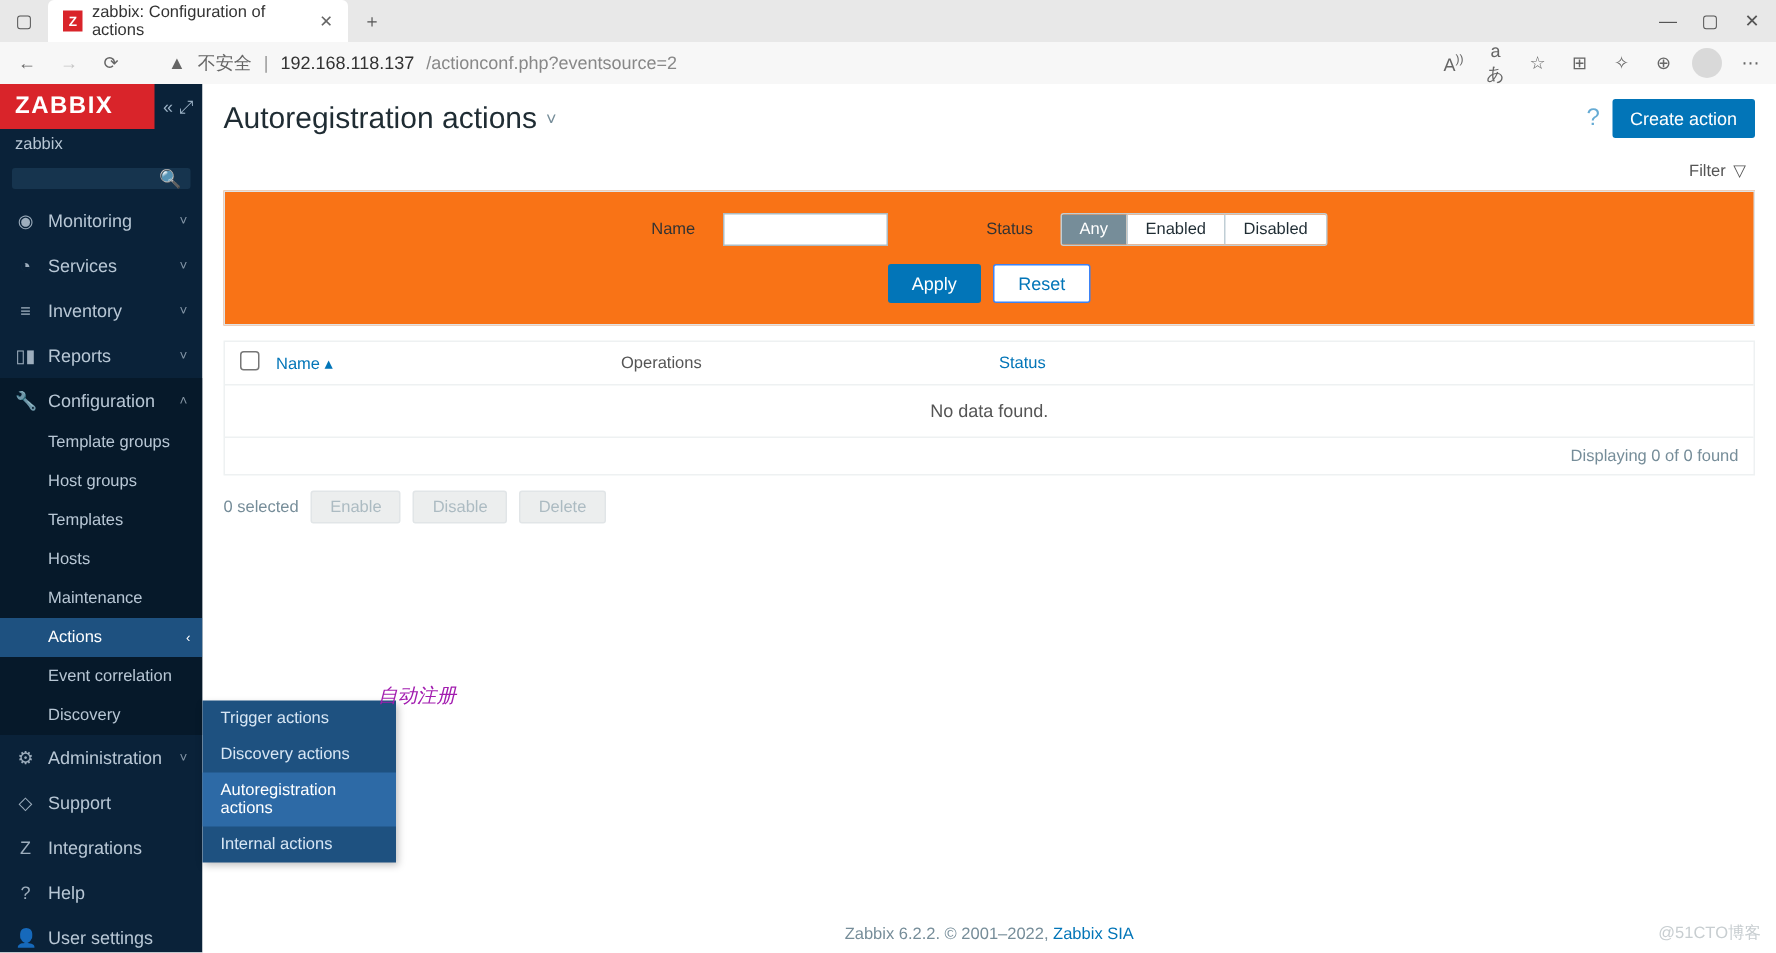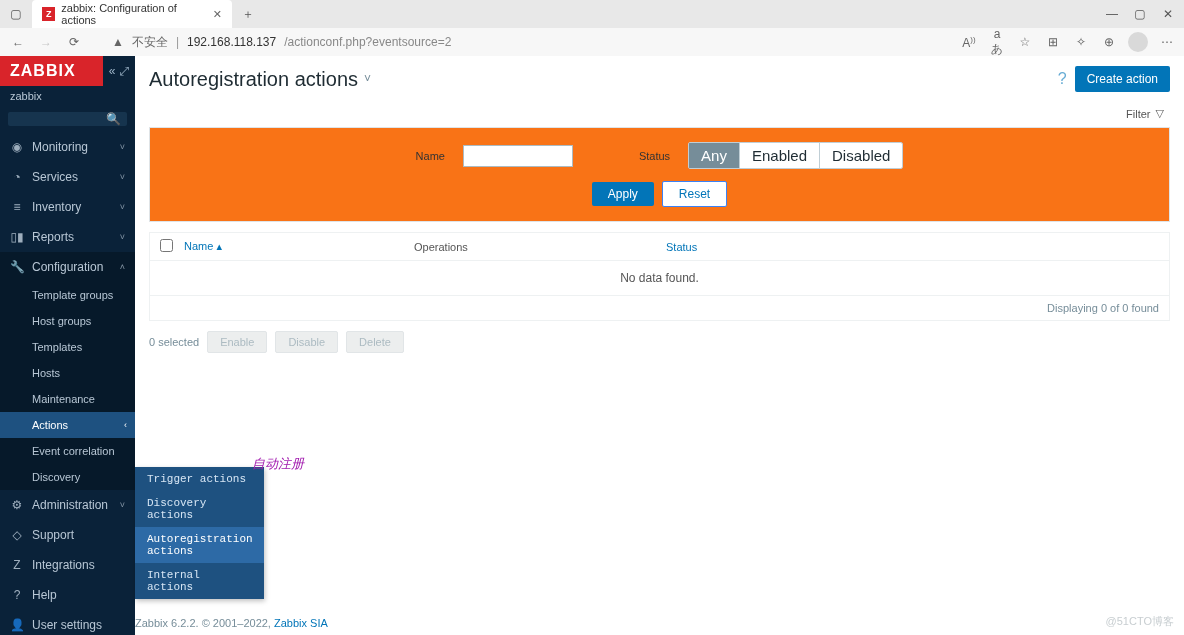--- a/index.html
+++ b/index.html
@@ -28,58 +28,58 @@
 .search-box { margin: 4px 8px 6px; background: #16344e; height: 22px; border-radius: 2px; display:flex; align-items:center; justify-content:flex-end; padding:0 6px;}
 .nav-item { display:flex; align-items:center; padding: 8px 10px; gap:8px; cursor:pointer; font-size:12px; }
 .nav-item .ico { width:14px; text-align:center; opacity:.85; }
 .nav-item .chev { margin-left:auto; font-size:9px; opacity:.7; }
 .nav-item.expanded { background: #06192a; }
 .subnav { background:#06192a; }
 .sub-item { padding: 7px 10px 7px 32px; font-size:11px; cursor:pointer; position:relative;}
 .sub-item.active { background: #1e5180; color:#fff; }
 .sub-item .chev { position:absolute; right:8px; top:8px; font-size:9px; }
 .flyout { position:absolute; left:135px; top:411px; width:129px; background:#1e5180; z-index:50; box-shadow:1px 2px 5px rgba(0,0,0,.25);}
-.fly-item { padding: 6px 12px; font-size:11px; color:#d7e6f4; cursor:pointer;font-family:Liberation Mono, monospace; }
+.fly-item { padding: 6px 12px; font-size:11px; color:#d7e6f4; cursor:pointer; }
 .fly-item.sel { background:#2d6aa6; color:#fff; }
 .annotation { position:absolute; left:252px; top:455px; color:#a21caf; font-size:13px; z-index:60;font-style:italic; }
 .bottom-nav { margin-top:auto; }
 
 .main { flex:1; background:#fff; display:flex; flex-direction:column; position:relative;}
 .page-head { display:flex; align-items:center; padding: 10px 14px 8px; }
 .page-title { font-size: 20px; color:#1f2c33; display:flex; align-items:center; gap:6px;}
 .page-title .dd { font-size:12px; color:#768d99;}
 .head-right { margin-left:auto; display:flex; gap:8px; align-items:center;}
 .help-q { color:#0275b8; font-size:16px; opacity:.6; }
 .btn-primary { background:#0275b8; color:#fff; border:none; padding:6px 12px; font-size:12px; border-radius:2px; cursor:pointer;}
 .filter-bar { display:flex; justify-content:flex-end; padding: 4px 14px 4px; }
 .filter-toggle { font-size:11px; color:#555; display:flex; align-items:center; gap:5px; cursor:pointer; padding:3px 6px;}
 .filter-panel { margin: 0 14px 10px; border:1px solid #dfe4e7; background:#f97316; padding: 14px 0; }
 .filter-row { display:flex; justify-content:center; align-items:center; gap:18px; }
 .fld-label { font-size:11px; color:#333; }
 .text-input { border:1px solid #acbbc2; height:22px; width:110px; padding:0 4px; }
 .seg-group { display:flex; border:1px solid #c0ced5; border-radius:2px; overflow:hidden;}
-.seg { padding: 4px 12px; font-size:15px; background:#fff; cursor:pointer; border-left:1px solid #c0ced5;}
+.seg { padding: 4px 12px; font-size:11px; background:#fff; cursor:pointer; border-left:1px solid #c0ced5;}
 .seg:first-child{border-left:none;}
 .seg.active { background:#768d99; color:#fff; }
-.filter-actions { display:flex; justify-content:center; gap:8px; margin-top:12px;align-items:center;}
+.filter-actions { display:flex; justify-content:center; gap:8px; margin-top:12px;}
 .btn-blue { background:#0275b8; color:#fff; border:none; padding:5px 16px; font-size:12px; border-radius:2px;}
 .btn-outline { background:#fff; border:1px solid #3b82f6; color:#0275b8; padding:5px 16px; font-size:12px; border-radius:2px;}
 .table-wrap { margin: 0 14px; border:1px solid #eef1f2;}
 .thead { display:flex; align-items:center; padding:6px 10px; border-bottom:1px solid #eef1f2; font-size:11px; color:#555;}
 .thead .cb { width:24px;}
 .thead .c-name { width:230px; color:#0275b8;}
 .thead .c-cond { width:290px;}
 .thead .c-ops { width:252px;}
 .thead .c-stat { color:#0275b8;}
 .no-data { text-align:center; padding:10px 0; font-size:12px; color:#555; border-bottom:1px solid #eef1f2;}
 .tfoot { text-align:right; padding:6px 10px; font-size:11px; color:#768d99;}
 .bulk-row { display:flex; align-items:center; gap:8px; padding:10px 14px; font-size:11px;}
 .bulk-row .count { color:#768d99; }
 .btn-dis { background:#eceeee; border:1px solid #e1e5e7; color:#acbbc2; padding:4px 12px; font-size:11px; border-radius:2px;}
-.footer { position:absolute; bottom:6px; left:0; right:0; text-align:left; font-size:11px; color:#768d99;}
+.footer { position:absolute; bottom:6px; left:0; right:0; text-align:center; font-size:11px; color:#768d99;}
 .footer a { color:#0275b8; text-decoration:none;}
 .watermark { position:absolute; right:10px; bottom:6px; font-size:11px; color:#c8ced1;}
 input[type=checkbox]{width:13px;height:13px;}
 </style>
 </head>
 <body>
 
 <div class="browser-chrome">
   <div class="tab-bar">
     <span class="tab-btn-sq">▢</span>

